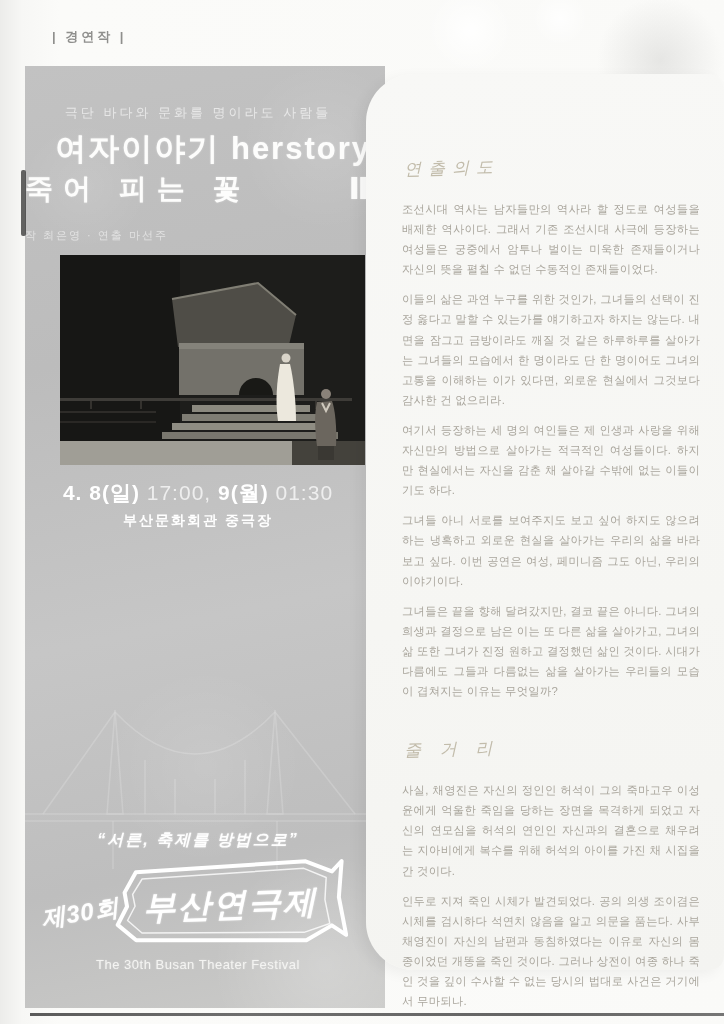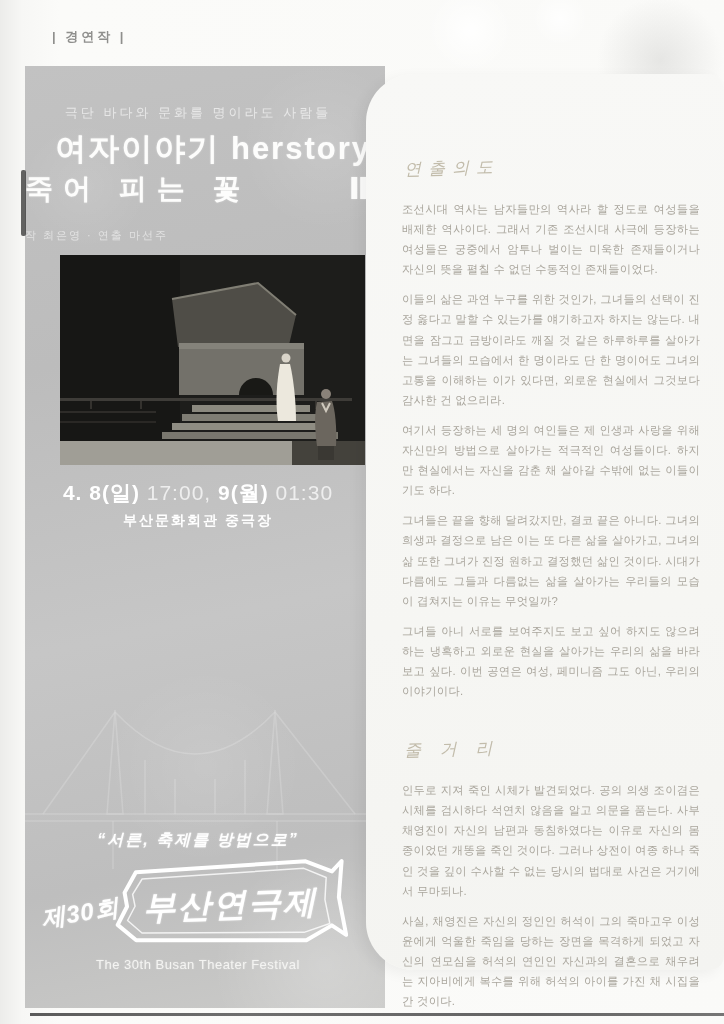--- a/index.html
+++ b/index.html
@@ -218,26 +218,26 @@
       <div class="festival-english">The 30th Busan Theater Festival</div>
     </div>
   </div>
 
   <div class="panel">
 
     <div class="section-heading">연출의도</div>
     <p class="body-p">조선시대 역사는 남자들만의 역사라 할 정도로 여성들을 배제한 역사이다. 그래서 기존 조선시대 사극에 등장하는 여성들은 궁중에서 암투나 벌이는 미욱한 존재들이거나 자신의 뜻을 펼칠 수 없던 수동적인 존재들이었다.</p>
     <p class="body-p">이들의 삶은 과연 누구를 위한 것인가, 그녀들의 선택이 진정 옳다고 말할 수 있는가를 얘기하고자 하지는 않는다. 내면을 잠그고 금방이라도 깨질 것 같은 하루하루를 살아가는 그녀들의 모습에서 한 명이라도 단 한 명이어도 그녀의 고통을 이해하는 이가 있다면, 외로운 현실에서 그것보다 감사한 건 없으리라.</p>
     <p class="body-p">여기서 등장하는 세 명의 여인들은 제 인생과 사랑을 위해 자신만의 방법으로 살아가는 적극적인 여성들이다. 하지만 현실에서는 자신을 감춘 채 살아갈 수밖에 없는 이들이기도 하다.</p>
+    <p class="body-p">그녀들 아니 서로를 보여주지도 보고 싶어 하지도 않으려하는 냉혹하고 외로운 현실을 살아가는 우리의 삶을 바라보고 싶다. 이번 공연은 여성, 페미니즘 그도 아닌, 우리의 이야기이다.</p>
     <p class="body-p">그녀들은 끝을 향해 달려갔지만, 결코 끝은 아니다. 그녀의 희생과 결정으로 남은 이는 또 다른 삶을 살아가고, 그녀의 삶 또한 그녀가 진정 원하고 결정했던 삶인 것이다. 시대가 다름에도 그들과 다름없는 삶을 살아가는 우리들의 모습이 겹쳐지는 이유는 무엇일까?</p>
-    <p class="body-p">그녀들 아니 서로를 보여주지도 보고 싶어 하지도 않으려하는 냉혹하고 외로운 현실을 살아가는 우리의 삶을 바라보고 싶다. 이번 공연은 여성, 페미니즘 그도 아닌, 우리의 이야기이다.</p>
 
     <div class="section-heading second">줄 거 리</div>
+    <p class="body-p">사실, 채영진은 자신의 정인인 허석이 그의 죽마고우 이성윤에게 억울한 죽임을 당하는 장면을 목격하게 되었고 자신의 연모심을 허석의 연인인 자신과의 결혼으로 채우려는 지아비에게 복수를 위해 허석의 아이를 가진 채 시집을 간 것이다.</p>
     <p class="body-p">인두로 지져 죽인 시체가 발견되었다. 공의 의생 조이겸은 시체를 검시하다 석연치 않음을 알고 의문을 품는다. 사부 채영진이 자신의 남편과 동침하였다는 이유로 자신의 몸종이었던 개똥을 죽인 것이다. 그러나 상전이 여종 하나 죽인 것을 깊이 수사할 수 없는 당시의 법대로 사건은 거기에서 무마되나.</p>
-    <p class="body-p">사실, 채영진은 자신의 정인인 허석이 그의 죽마고우 이성윤에게 억울한 죽임을 당하는 장면을 목격하게 되었고 자신의 연모심을 허석의 연인인 자신과의 결혼으로 채우려는 지아비에게 복수를 위해 허석의 아이를 가진 채 시집을 간 것이다.</p>
     <p class="body-p">이정하는 자신의 아이를 낳은 몸종 개똥을 죽이라 영진에게 부탁하고, 이에 영진은 가짜 살인극으로 위장하여 개똥을 죽은 것처럼 만들고, 멀리 도피시켜 보살피는데…..</p>
 
   </div>
 
   <div class="scan-left-mark"></div>
   <div class="scan-bottom-line"></div>
 
 </div>
 
 </body></html>

